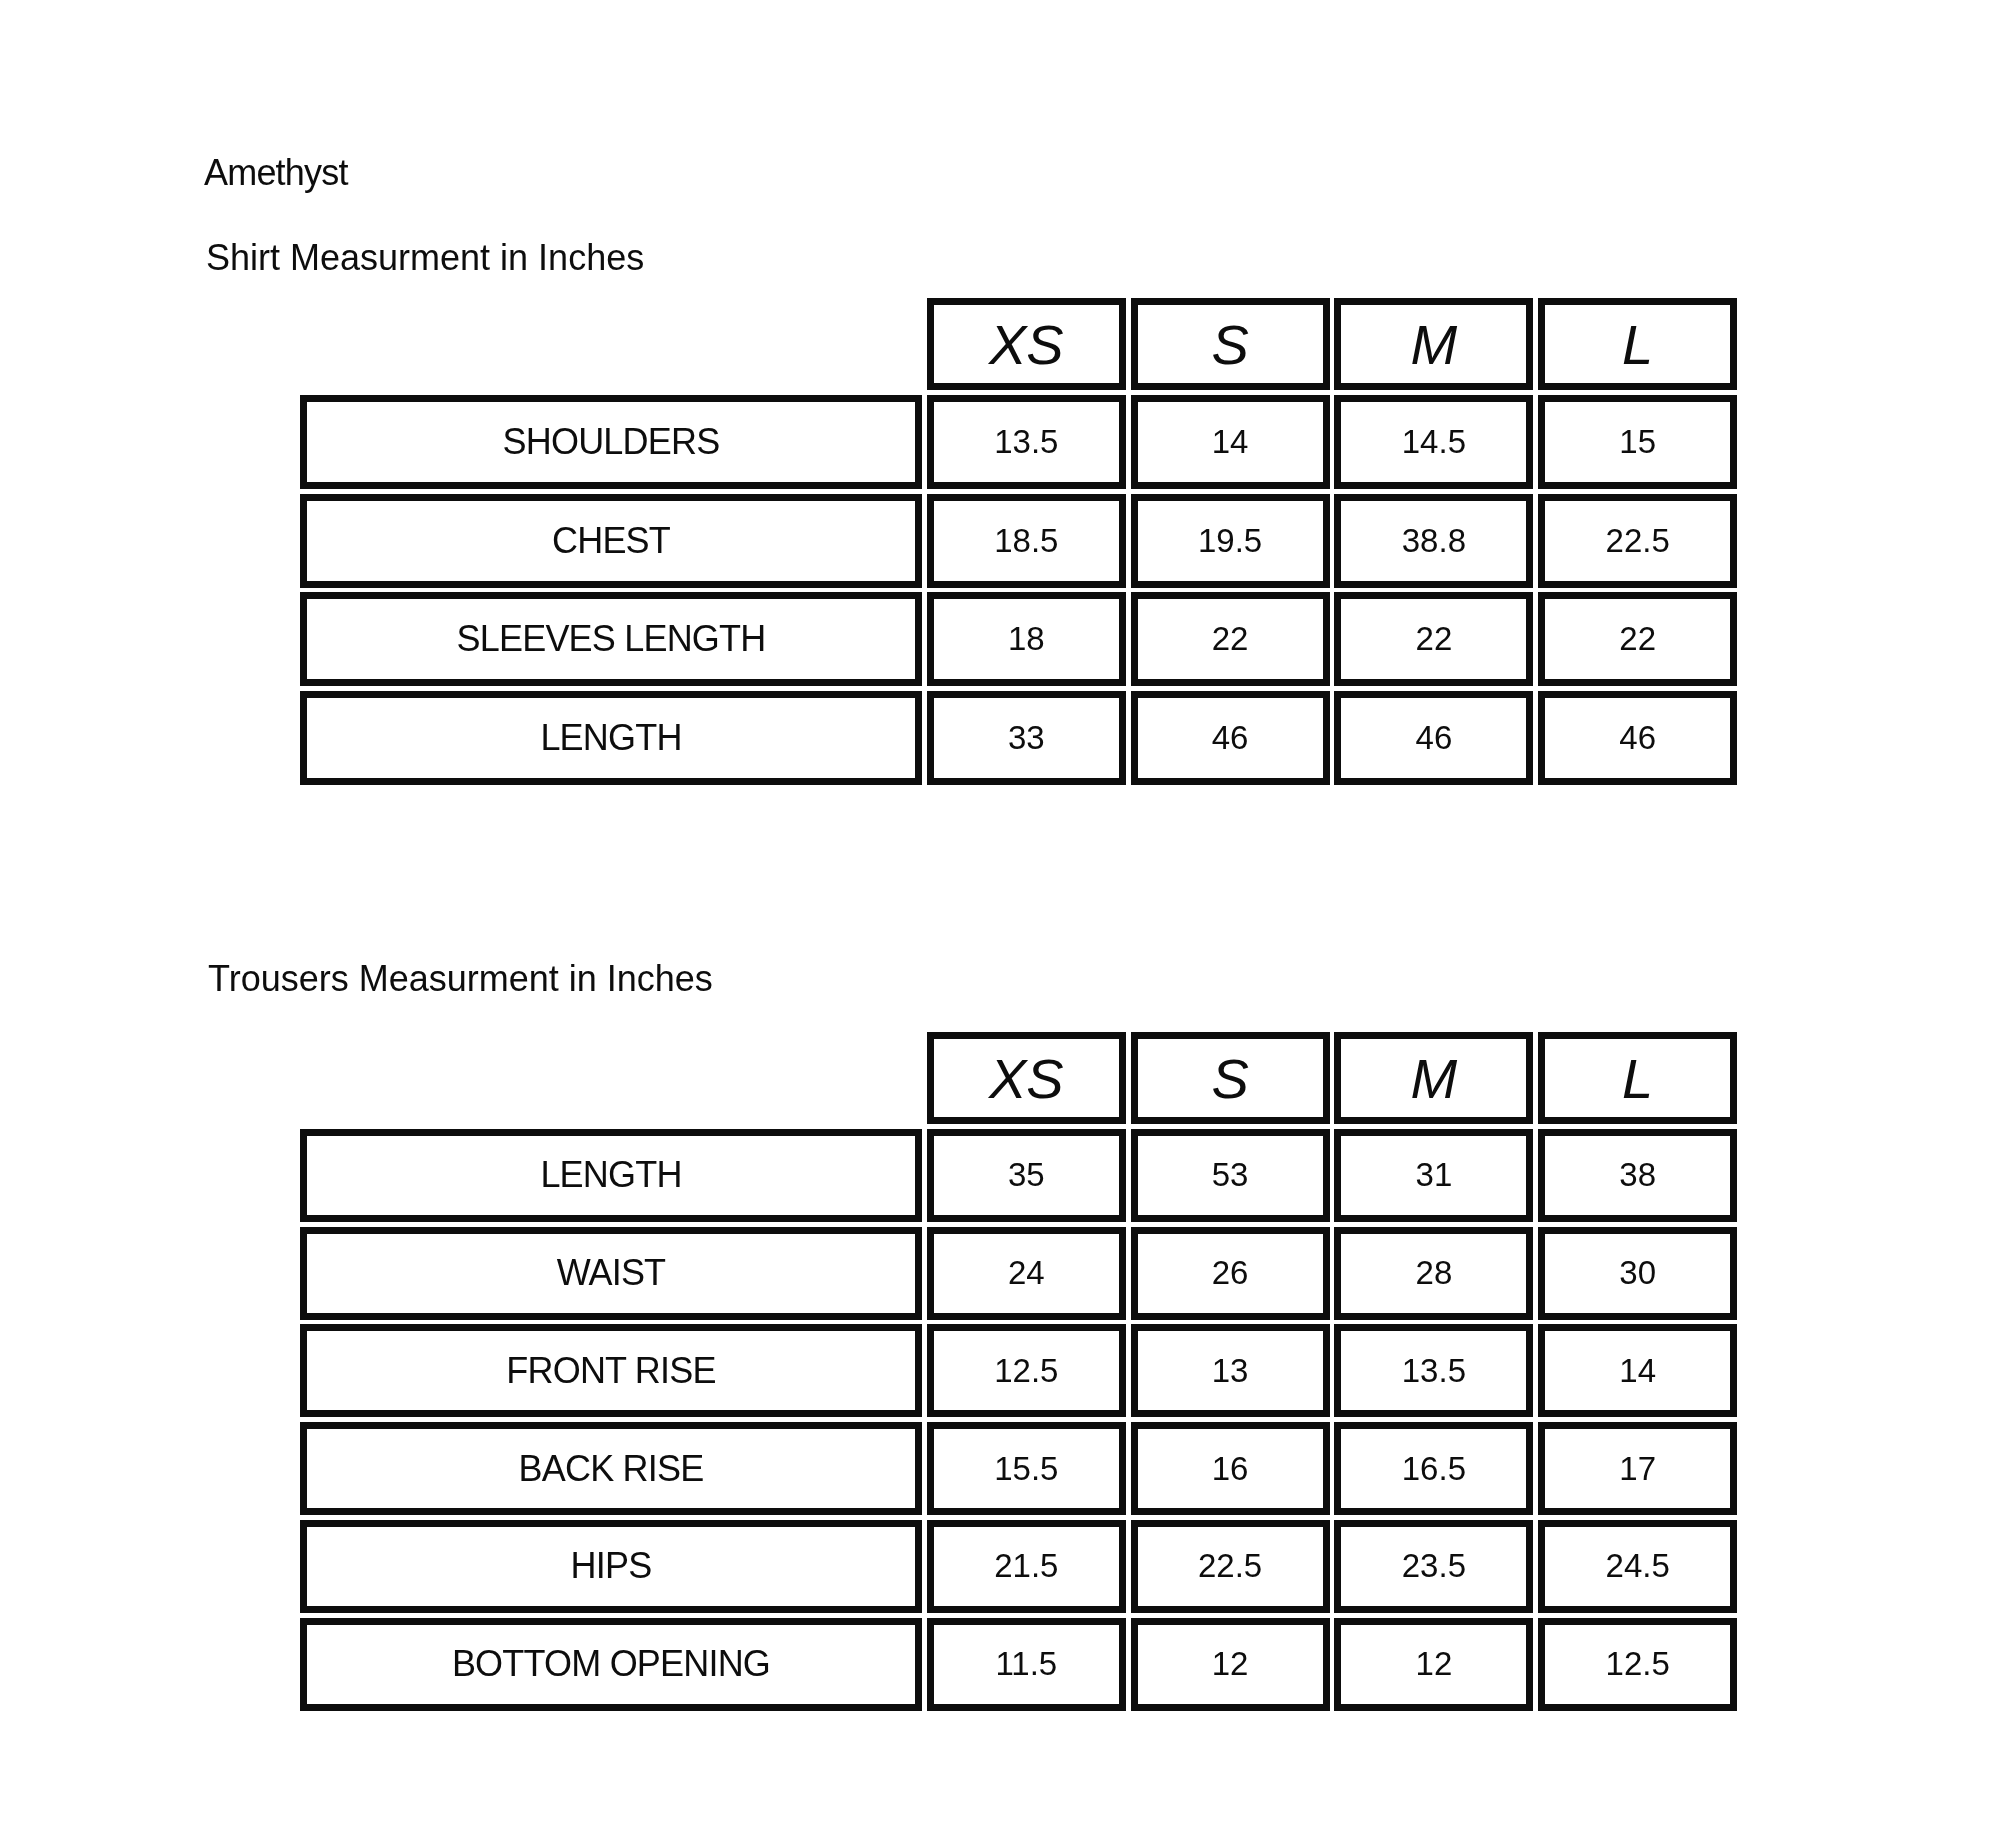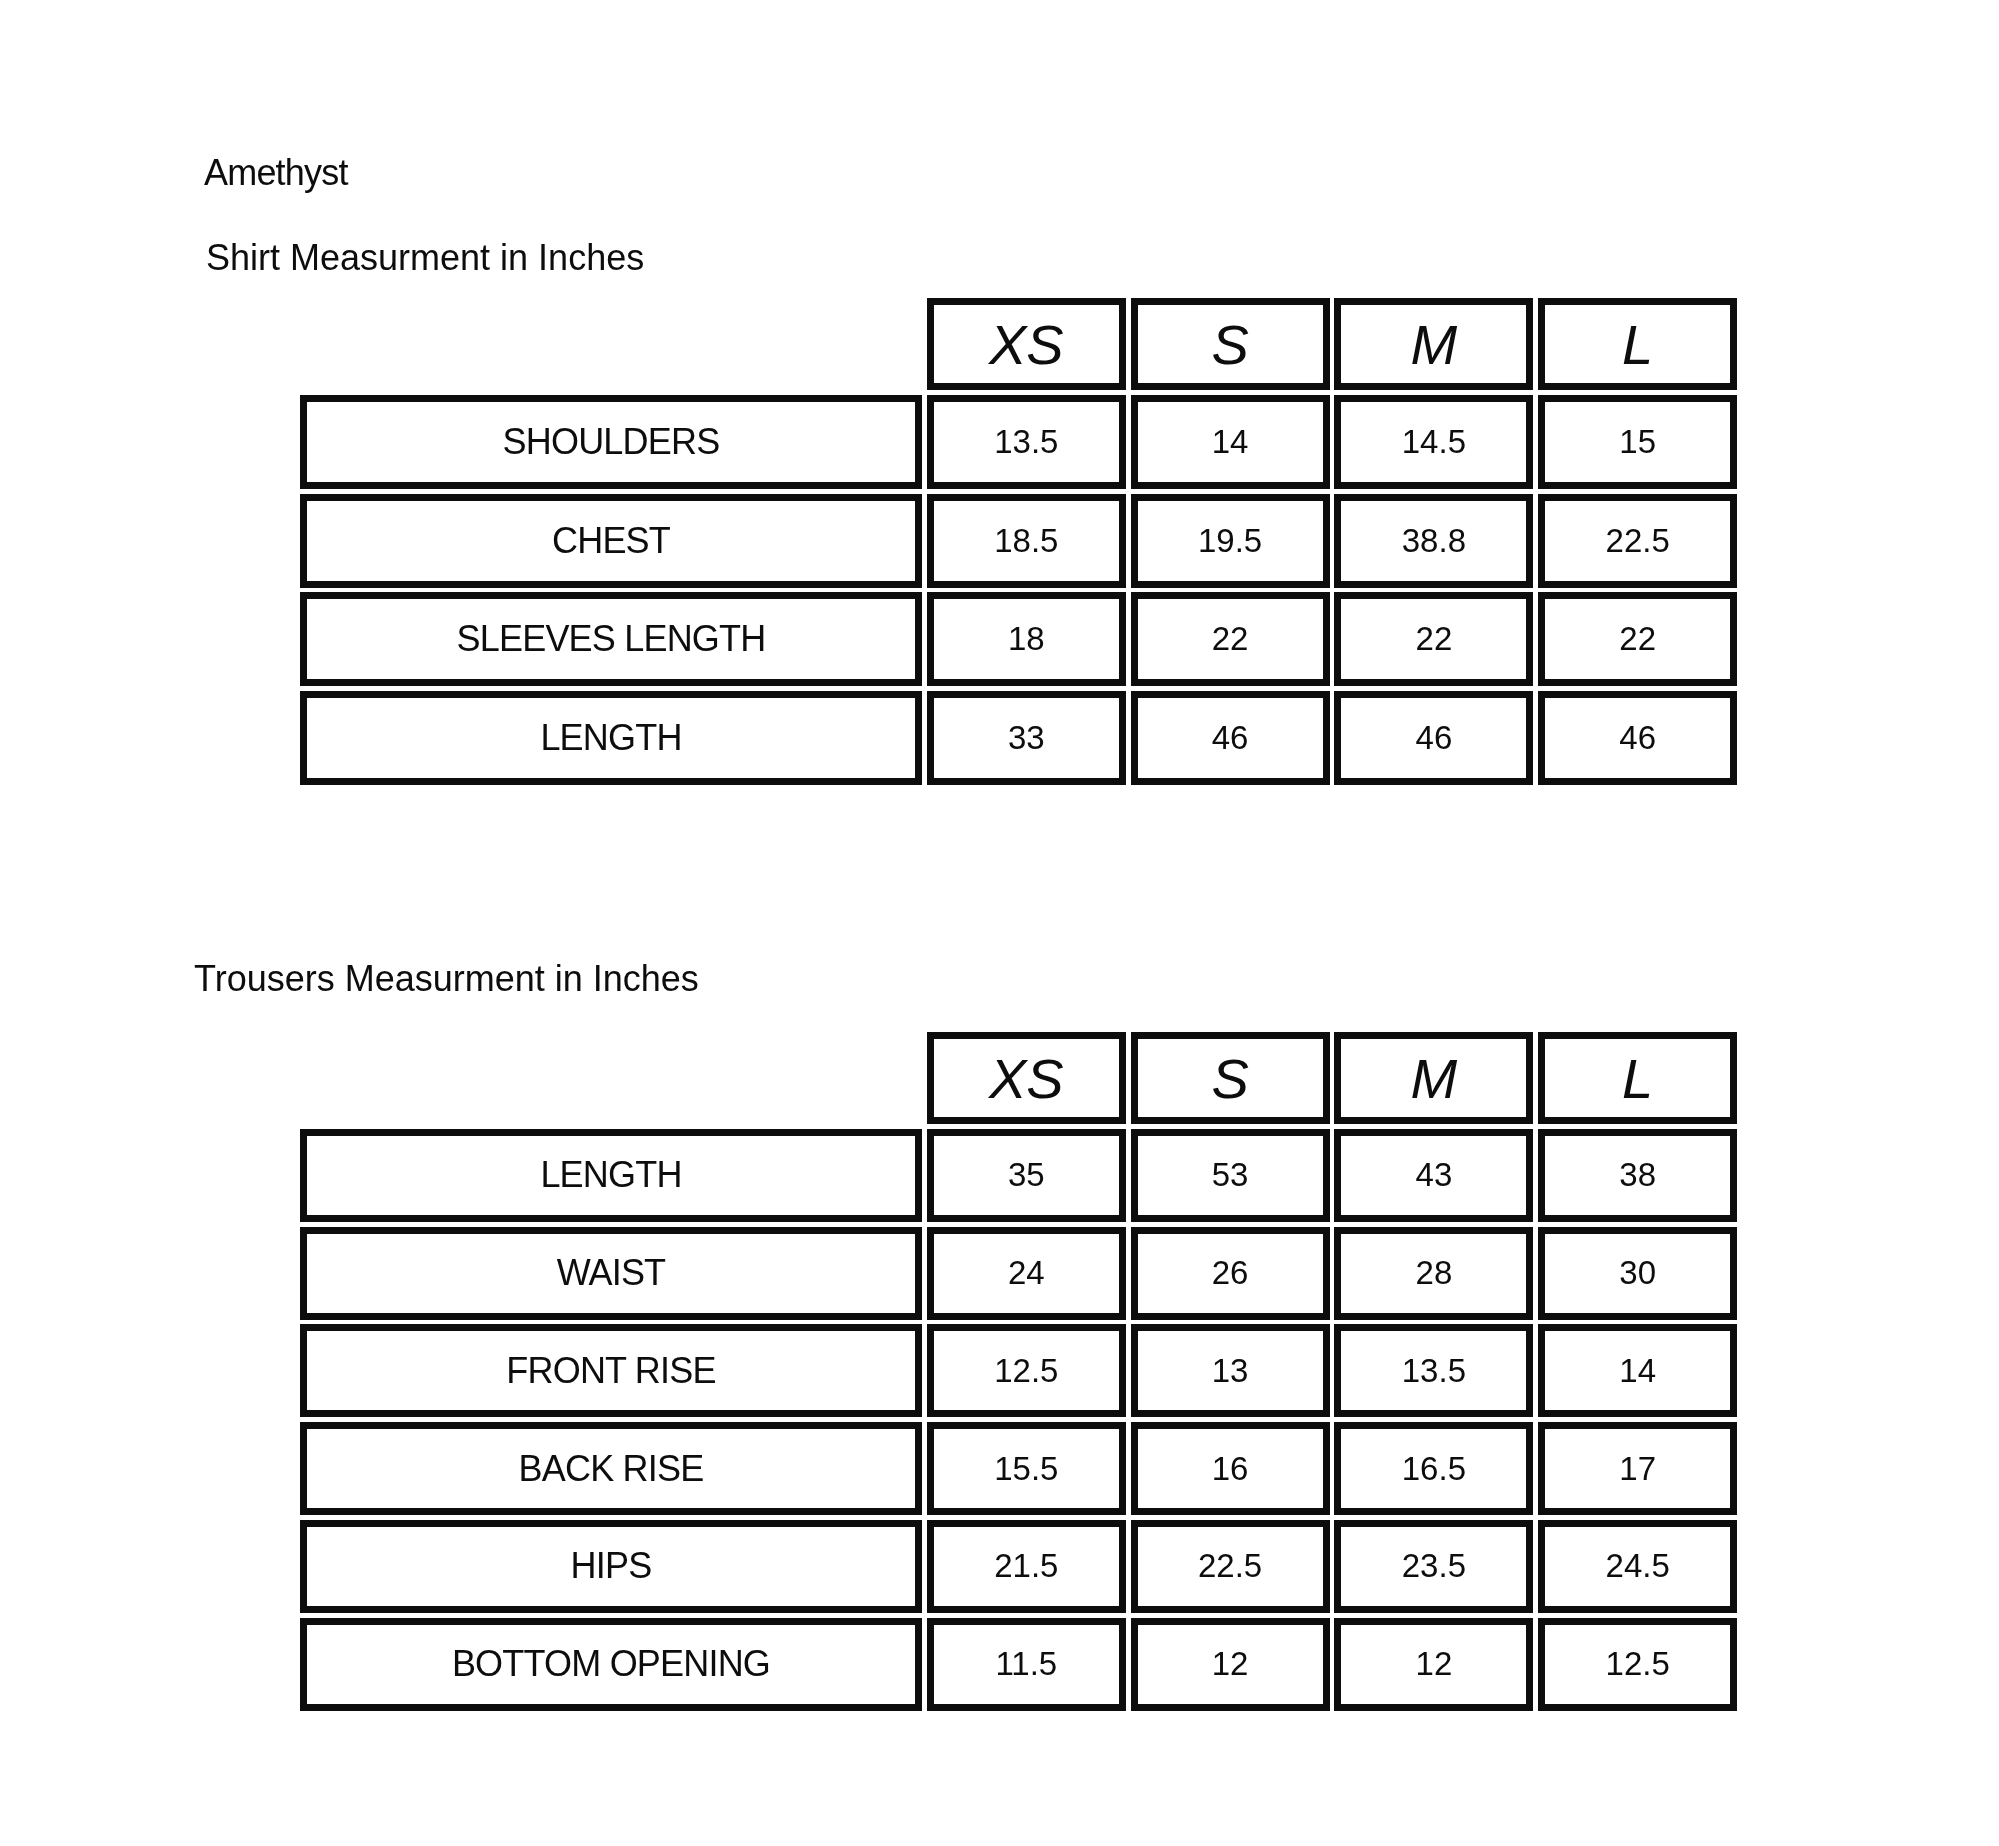--- a/index.html
+++ b/index.html
@@ -23,21 +23,21 @@
     white-space: nowrap;
   }
   .doc-subtitle {
     position: absolute;
     font-size: 36px;
     line-height: 1;
     font-weight: 400;
     white-space: nowrap;
   }
   #shirt-subtitle { left: 206px; top: 240px; }
-  #trousers-subtitle { left: 194px; top: 961px; }
+  #trousers-subtitle { left: 208px; top: 961px; }
 
   .size-table {
     position: absolute;
     display: grid;
     gap: 4.8px;
   }
   #shirt-table {
     left: 300px;
     top: 298px;
     grid-template-columns: 622px repeat(4, 199px);
@@ -107,21 +107,21 @@
   <div class="size-table" id="trousers-table">
     <div class="cell spacer"></div>
     <div class="cell col-head">XS</div>
     <div class="cell col-head">S</div>
     <div class="cell col-head">M</div>
     <div class="cell col-head">L</div>
 
     <div class="cell row-label">LENGTH</div>
     <div class="cell val">35</div>
     <div class="cell val">53</div>
-    <div class="cell val">43</div>
+    <div class="cell val">31</div>
     <div class="cell val">38</div>
 
     <div class="cell row-label">WAIST</div>
     <div class="cell val">24</div>
     <div class="cell val">26</div>
     <div class="cell val">28</div>
     <div class="cell val">30</div>
 
     <div class="cell row-label">FRONT RISE</div>
     <div class="cell val">12.5</div>

